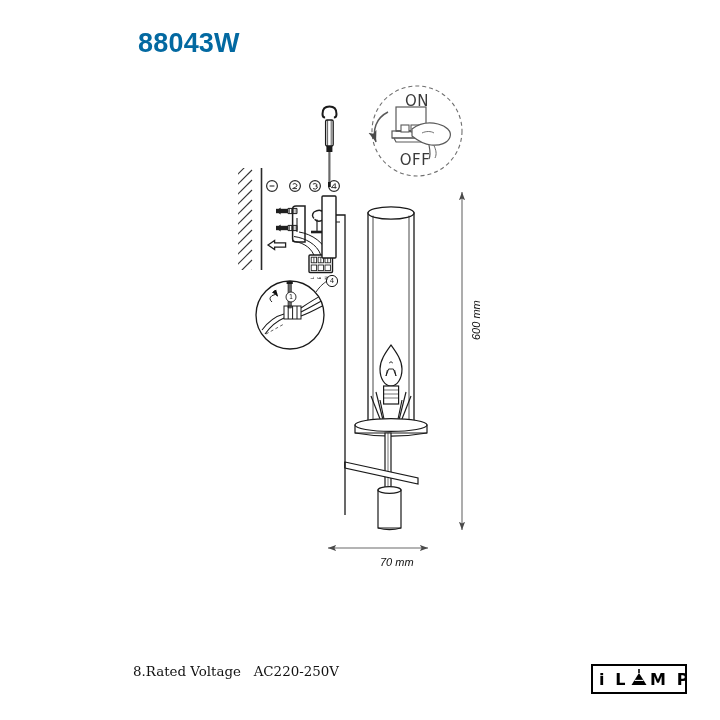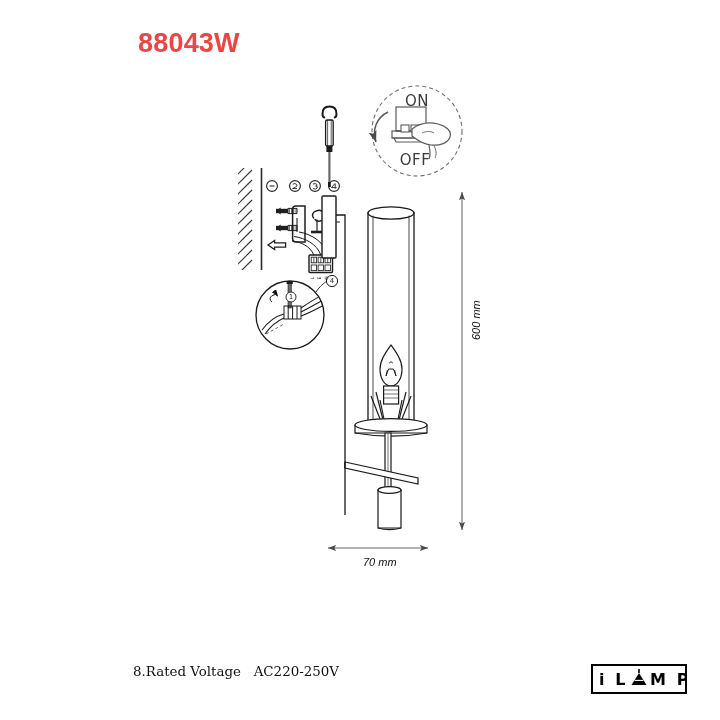--- a/index.html
+++ b/index.html
@@ -22,21 +22,21 @@
     height: 720px;
   }
   .model-title {
     position: absolute;
     left: 138px;
     top: 28px;
     font-family: "Liberation Sans", sans-serif;
     font-size: 27px;
     font-weight: 700;
     letter-spacing: 0.2px;
-    color: #ef4444;
+    color: #0369a1;
     white-space: nowrap;
   }
   .spec-list {
     position: absolute;
     left: 133px;
     top: 624px;
     font-family: "DejaVu Serif", serif;
     font-size: 13.4px;
     line-height: 19.2px;
     color: #111111;
@@ -63,21 +63,21 @@
     color: #111111;
     white-space: nowrap;
   }
   .dim-v {
     left: 470px;
     top: 340px;
     transform: rotate(-90deg);
     transform-origin: left top;
   }
   .dim-h {
-    left: 363px;
+    left: 380px;
     top: 556px;
     font-style: italic;
   }
 </style>
 </head>
 <body>
 
 <svg id="sheet" viewBox="0 0 720 720">
   <defs>
     <marker id="arrHead" markerWidth="9" markerHeight="9" refX="7.5" refY="3.2" orient="auto" markerUnits="strokeWidth">

